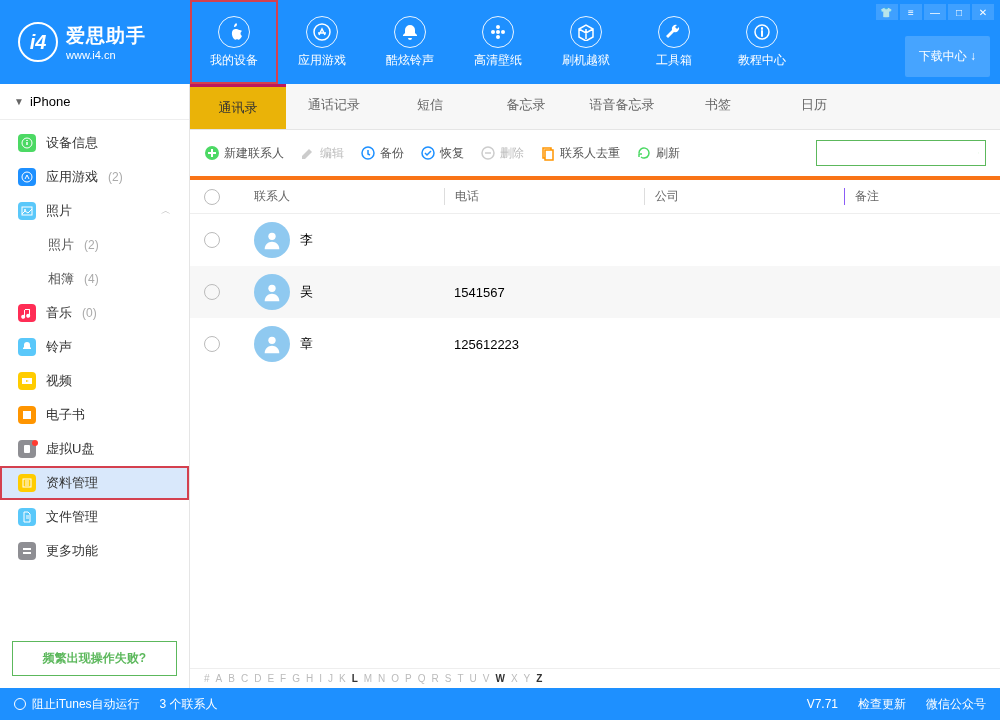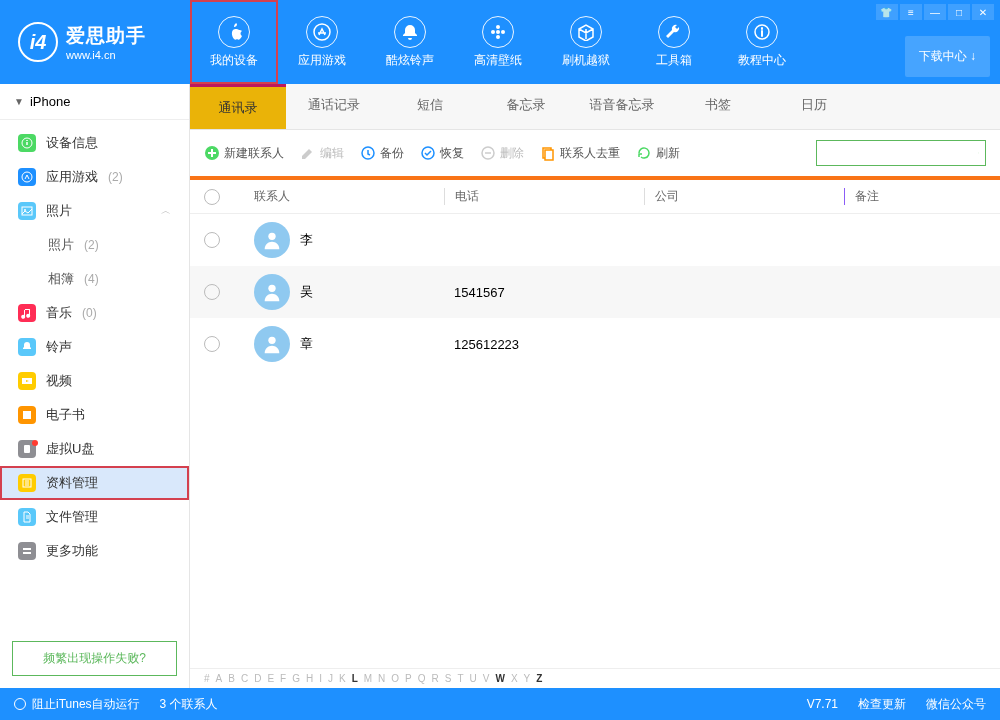--- a/index.html
+++ b/index.html
@@ -28,21 +28,21 @@
 .sidebar-items { flex: 1; overflow-y: auto; padding-top: 6px; }
 .sb-item { display: flex; align-items: center; gap: 10px; padding: 8px 18px; font-size: 13px; color: #333; cursor: pointer; position: relative; }
 .sb-item.sub { padding-left: 48px; color: #555; }
 .sb-item.active { background: #d9e8fb; }
 .sb-item.highlighted { outline: 2px solid #d4404f; outline-offset: -2px; }
 .sb-icon { width: 18px; height: 18px; border-radius: 4px; display: flex; align-items: center; justify-content: center; flex-shrink: 0; }
 .sb-icon svg { width: 12px; height: 12px; fill: #fff; }
 .sb-count { color: #aaa; font-size: 12px; }
 .sb-expand { margin-left: auto; color: #aaa; font-size: 10px; }
 .red-dot { width: 6px; height: 6px; background: #ff3b30; border-radius: 50%; position: absolute; top: 8px; left: 32px; }
-.sidebar-footer { padding: 12px; }
+.sidebar-footer { padding: 12px; font-weight: bold; }
 .help-link { display: block; text-align: center; border: 1px solid #5cb85c; color: #5cb85c; padding: 8px; font-size: 12px; cursor: pointer; }
 
 
 .main { flex: 1; display: flex; flex-direction: column; }
 .sub-tabs { display: flex; border-bottom: 1px solid #e5e5e5; background: #f7f7f7; }
 .sub-tab { padding: 12px 0; width: 96px; text-align: center; font-size: 13px; color: #666; cursor: pointer; }
 .sub-tab.active { background: #eab308; color: #333; border-top: 4px solid #be185d; margin-top: -1px; text-align: center; }
 .toolbar { display: flex; align-items: center; padding: 10px 14px; gap: 16px; border-bottom: 4px solid #f97316; }
 .tb-btn { display: flex; align-items: center; gap: 4px; font-size: 12px; color: #555; cursor: pointer; }
 .tb-btn.disabled { color: #bbb; }

